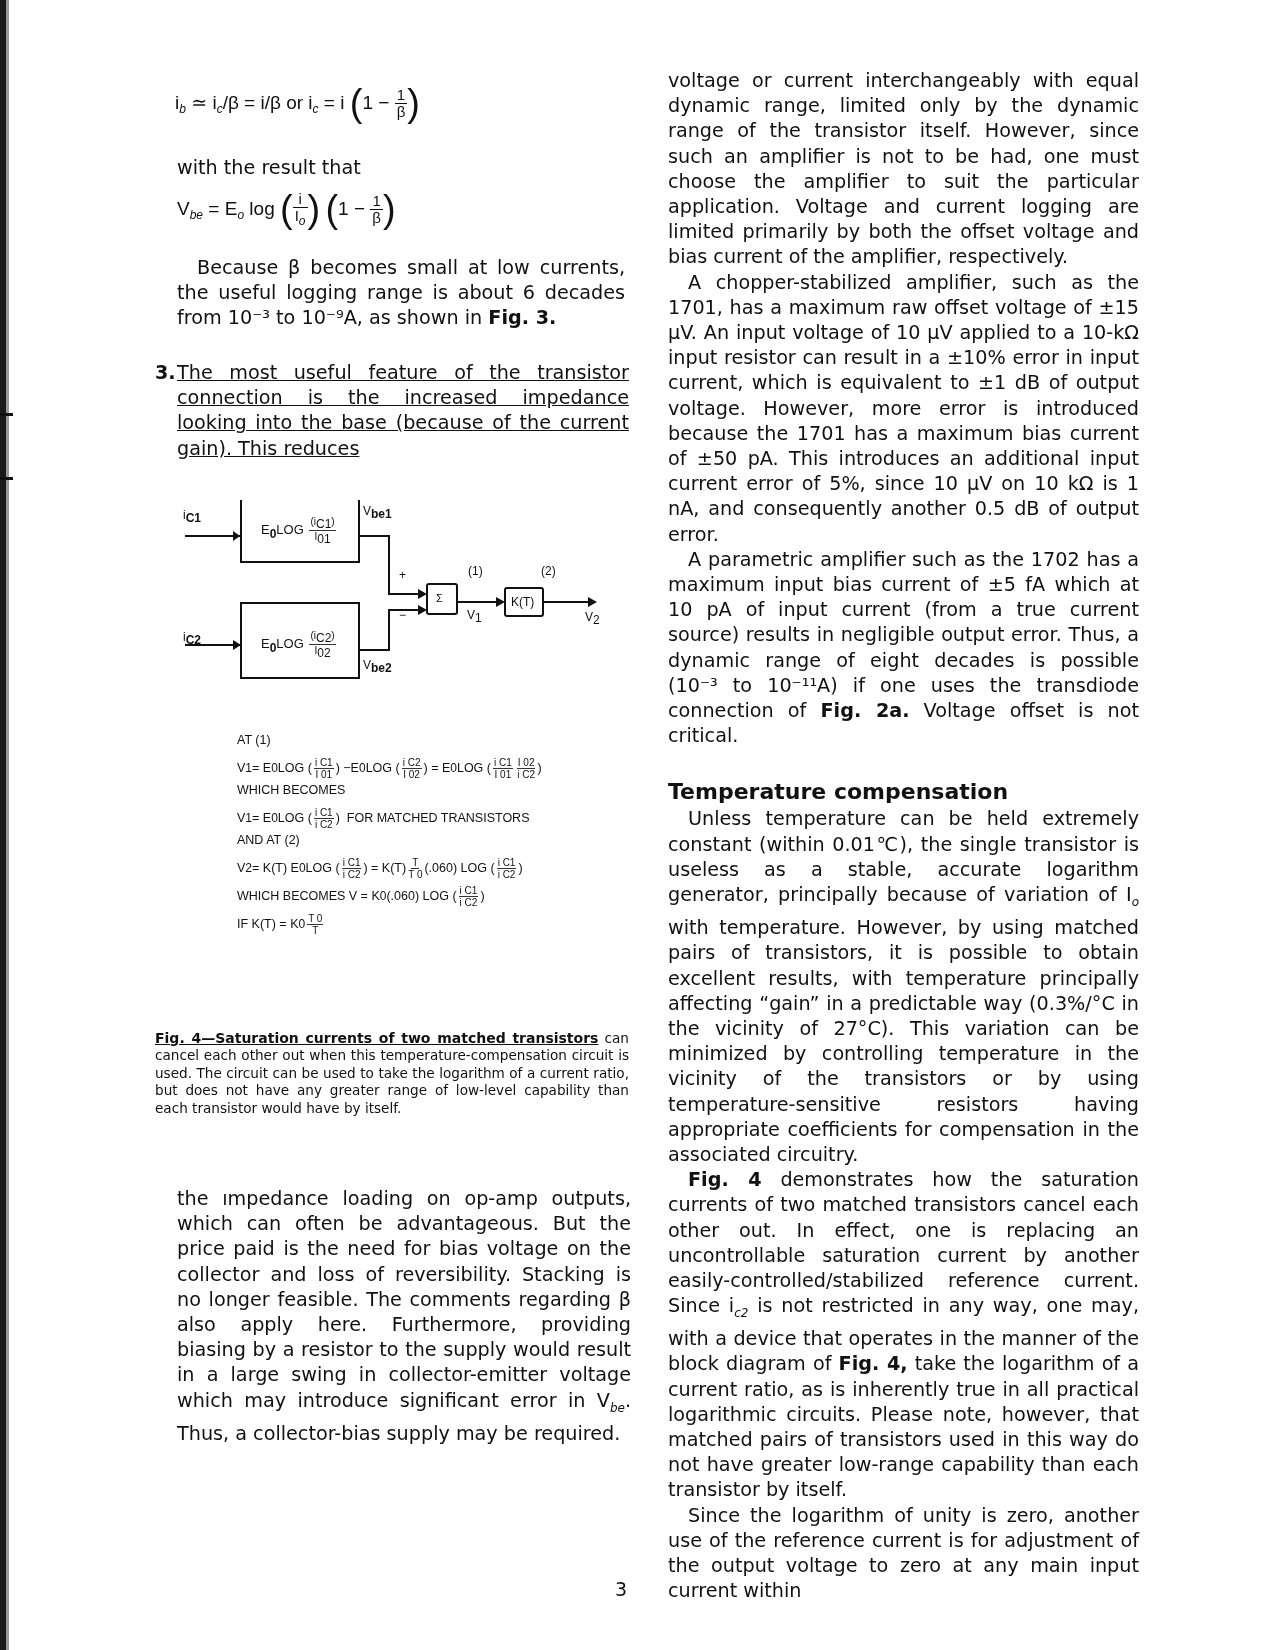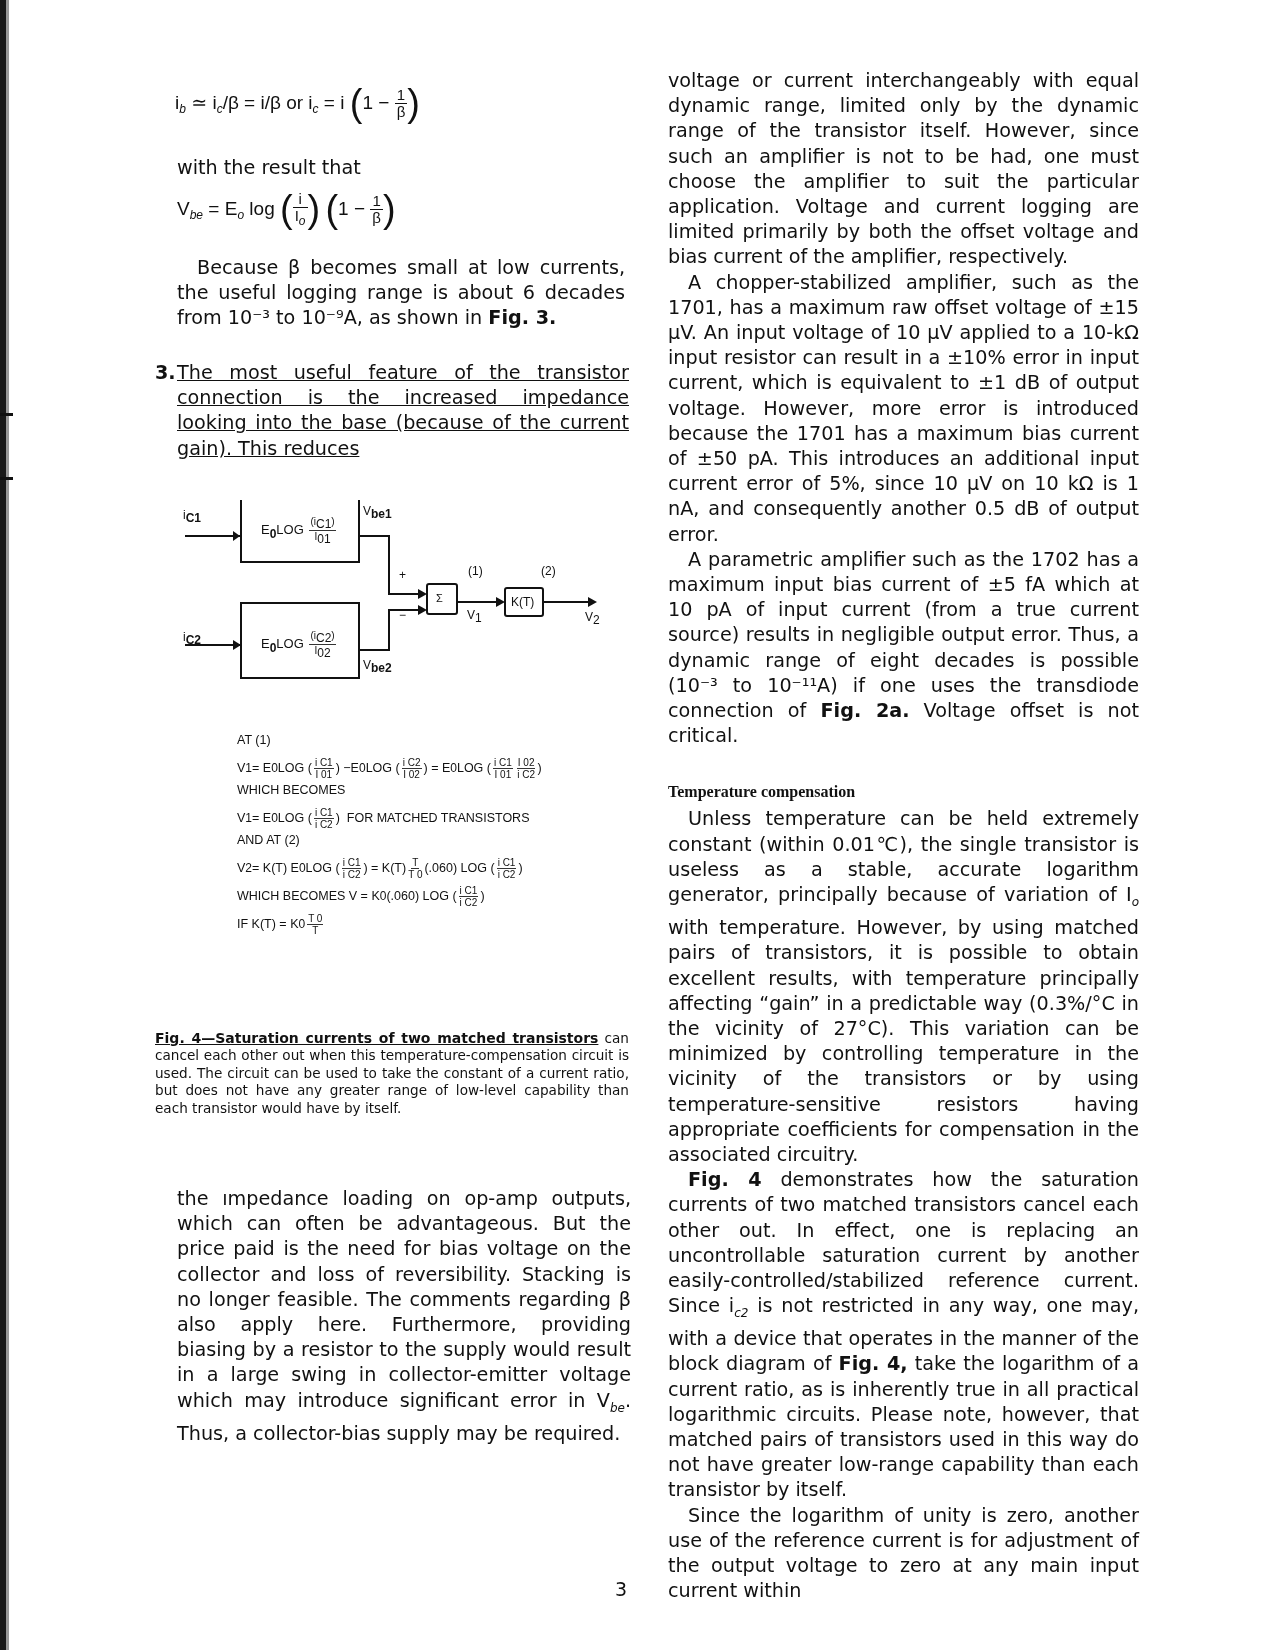--- a/index.html
+++ b/index.html
@@ -20,21 +20,21 @@
   .frac { display: inline-block; vertical-align: middle; text-align: center; font-size: 15px; line-height: 16px; }
   .frac .num { display: block; border-bottom: 1px solid #111; padding: 0 2px; }
   .frac .den { display: block; padding: 0 2px; }
   .paren { font-size: 38px; vertical-align: middle; font-weight: 200; }
   sub, sup { font-size: 12px; }
 
   .list-item { position: absolute; left: 155px; width: 474px; font-size: 19.2px; line-height: 25.2px; }
   .list-item .num { position: absolute; left: 0; font-weight: bold; }
   .list-item p { margin: 0 0 0 22px; text-align: justify; text-decoration: underline; }
 
-  .heading { font-weight: bold; font-size: 16px; line-height: 28px; margin: 0; font-family: Liberation Serif, serif; }
+  .heading { font-weight: bold; font-size: 22px; line-height: 28px; margin: 0; }
   b { font-weight: bold; }
 
   .diagram { position: absolute; left: 185px; top: 500px; width: 420px; height: 200px; }
   .dtext { position: absolute; font-family: "Liberation Sans", sans-serif; font-size: 12px; white-space: nowrap; }
 
   .eqs { position: absolute; left: 237px; top: 732px; font-family: "Liberation Sans", sans-serif; font-size: 12.5px; line-height: 16px; }
   .eqs .line { white-space: nowrap; height: 28px; display: flex; align-items: center; }
   .eqs .lbl { height: 22px; }
   .sf { display: inline-flex; flex-direction: column; align-items: center; font-size: 10px; line-height: 11px; vertical-align: middle; margin: 0 2px; }
   .sf .n { border-bottom: 1px solid #333; padding: 0 1px; }
@@ -214,21 +214,21 @@
     <span>IF K(T) = K</span>
       <sub>0</sub>
     <span class="sf">
         <span class="n">T 0</span>
         <span>T</span>
       </span>
   </div>
 </div>
 
 <div class="caption">
-  <b>Fig. 4—Saturation currents of two matched transistors</b><span> can cancel each other out when this temperature-compensation circuit is used. The circuit can be used to take the constant of a current ratio, but does not have any greater range of low-level capability than each transistor would have by itself.</span>
+  <b>Fig. 4—Saturation currents of two matched transistors</b><span> can cancel each other out when this temperature-compensation circuit is used. The circuit can be used to take the logarithm of a current ratio, but does not have any greater range of low-level capability than each transistor would have by itself.</span>
 </div>
 
 <div class="col bottom-left">
   <p style="margin-left:22px;"><span>the ımpedance loading on op-amp outputs, which can often be advantageous. But the price paid is the need for bias voltage on the collector and loss of reversibility. Stacking is no longer feasible. The comments regarding β also apply here. Furthermore, providing biasing by a resistor to the supply would result in a large swing in collector-emitter voltage which may introduce significant error in V</span><sub><i>be</i></sub><span>. Thus, a collector-bias supply may be required.</span></p>
 </div>
 
 <div class="col right-col" style="top:68px;">
   <p>voltage or current interchangeably with equal dynamic range, limited only by the dynamic range of the transistor itself. However, since such an amplifier is not to be had, one must choose the amplifier to suit the particular application. Voltage and current logging are limited primarily by both the offset voltage and bias current of the amplifier, respectively.</p>
   <p class="indent">A chopper-stabilized amplifier, such as the 1701, has a maximum raw offset voltage of ±15 µV. An input voltage of 10 µV applied to a 10-kΩ input resistor can result in a ±10% error in input current, which is equivalent to ±1 dB of output voltage. However, more error is introduced because the 1701 has a maximum bias current of ±50 pA. This introduces an additional input current error of 5%, since 10 µV on 10 kΩ is 1 nA, and consequently another 0.5 dB of output error.</p>
   <p class="indent"><span>A parametric amplifier such as the 1702 has a maximum input bias current of ±5 fA which at 10 pA of input current (from a true current source) results in negligible output error. Thus, a dynamic range of eight decades is possible (10⁻³ to 10⁻¹¹A) if one uses the transdiode connection of </span><b>Fig. 2a.</b><span> Voltage offset is not critical.</span></p>

